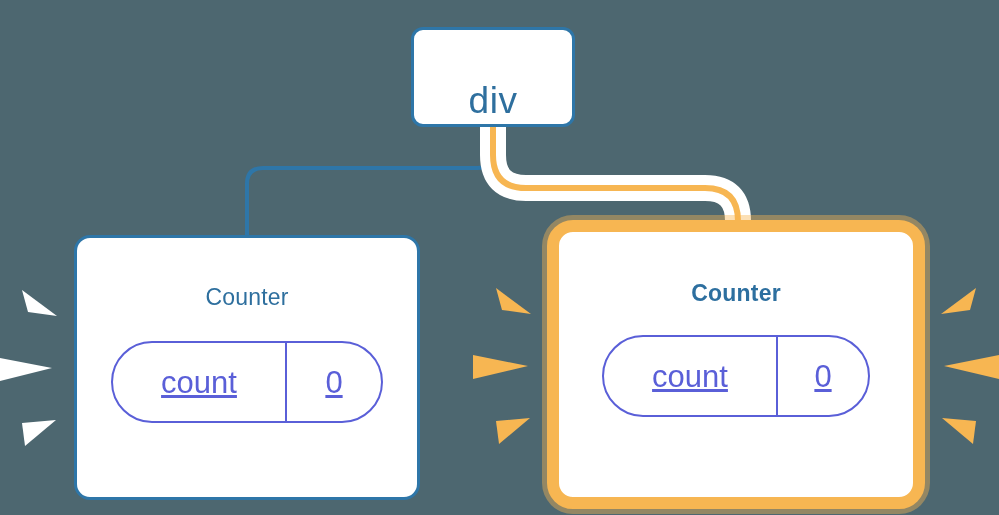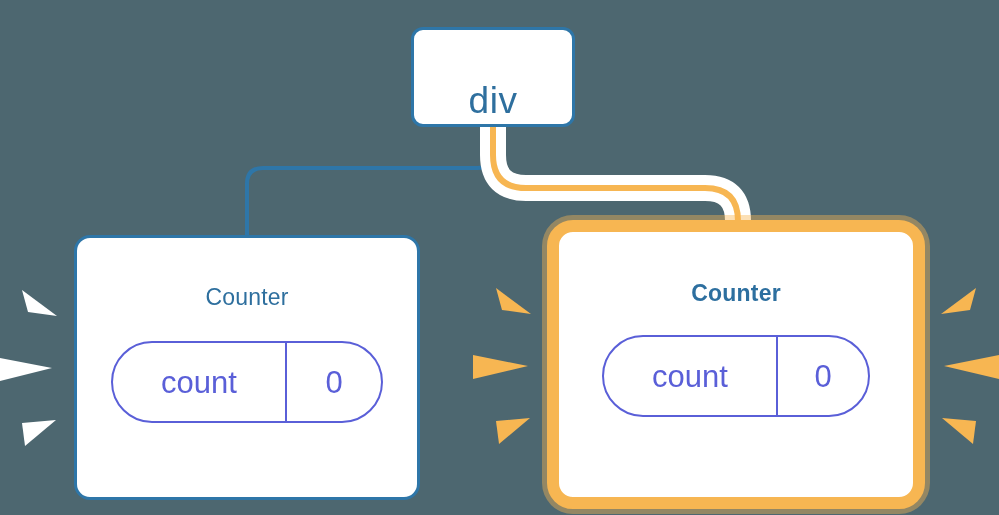--- a/index.html
+++ b/index.html
@@ -119,20 +119,21 @@
   .node-counter-left .pill { width: 272px; margin-top: 30px; }
   .node-counter-right .pill { width: 268px; margin-top: 28px; }
 
   .pill-key, .pill-val {
     display: flex;
     align-items: center;
     justify-content: center;
     font-size: 31px;
     color: #5a5fd8;
     line-height: 1;
+    text-decoration: underline;
   }
   .pill-key { flex: 0 0 172px; }
   .pill-val {
     flex: 1 1 auto;
     border-left: 2px solid #5a5fd8;
   }
 </style>
 </head>
 <body>
 

